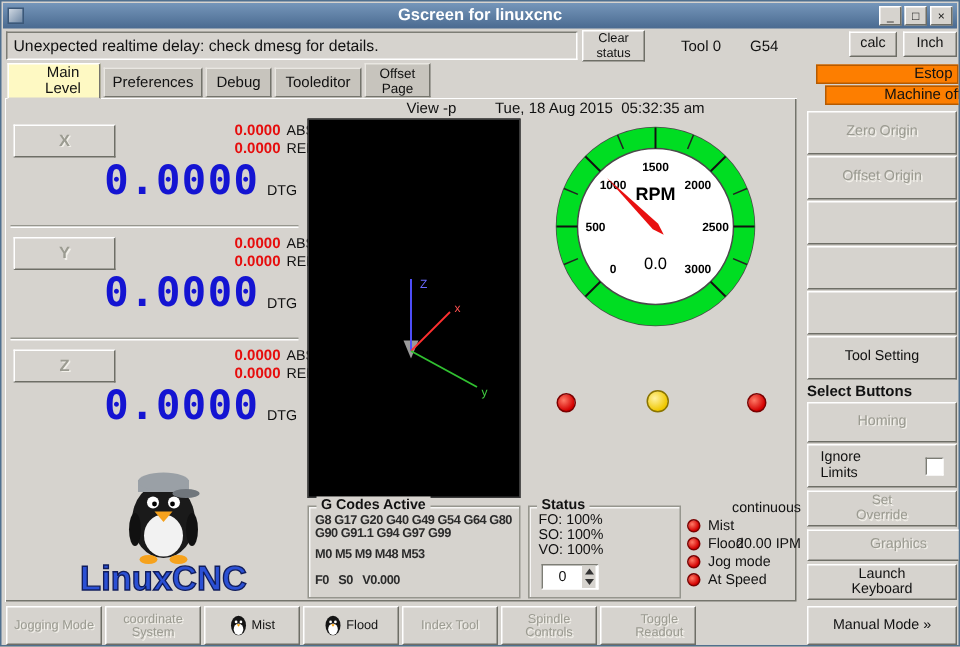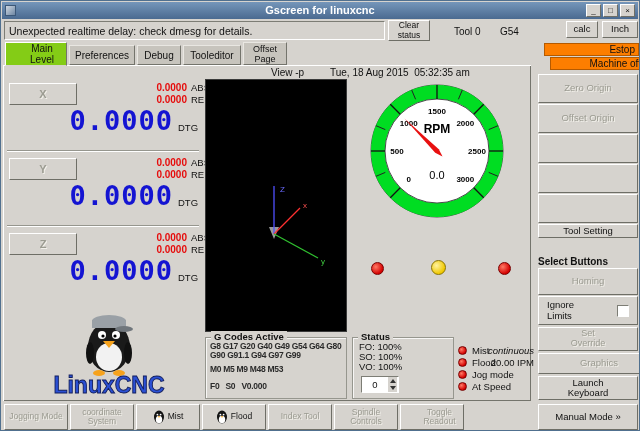--- a/index.html
+++ b/index.html
@@ -18,21 +18,21 @@
        font-size:9.5px;font-weight:bold;white-space:nowrap;}
   .titlebar{position:absolute;left:1px;top:1px;right:1px;height:17px;
        background:linear-gradient(180deg,#7596ba,#4a6a90);display:flex;align-items:center;}
   .title-text{position:absolute;left:0;right:0;text-align:center;color:#fff;
        font-size:11px;font-weight:bold;line-height:17px;}
   .winbtn{position:absolute;top:2px;width:15px;height:13px;background:#d6d3ce;
        border:1px solid;border-color:#fff #6e6e66 #6e6e66 #fff;font-size:8px;
        display:flex;align-items:center;justify-content:center;line-height:1;box-sizing:border-box;}
   .tab{position:absolute;display:flex;align-items:center;justify-content:center;
        font-size:10px;text-align:center;box-sizing:border-box;border:1px solid;}
-  .tab-active{background:#84cc16;border-color:#fff #74746c #d6d3ce #fff;z-index:3;padding-left:12px;}
+  .tab-active{background:#fef9c3;border-color:#fff #74746c #d6d3ce #fff;z-index:3;padding-left:12px;}
   .tab-idle{background:#c7c4bd;border-color:#e9e7e2 #74746c #74746c #e9e7e2;}
   .groove{position:absolute;height:0;border-top:1px solid #96968e;border-bottom:1px solid #fff;}
   .redval{position:absolute;width:70px;text-align:right;font-weight:bold;font-size:10px;color:#e60c0c;}
   .drolbl{position:absolute;font-size:9.5px;color:#111;}
   .bigdro{position:absolute;width:158px;text-align:right;font-family:"DejaVu Sans Mono",monospace;
        font-weight:bold;font-size:27px;color:#1414d2;letter-spacing:1px;line-height:1;}
   .led{position:absolute;border-radius:50%;box-sizing:border-box;}
   .led-red{background:radial-gradient(circle at 35% 35%,#ff7a66,#d40000 70%);border:1px solid #7a0000;}
   .led-yellow{background:radial-gradient(circle at 35% 35%,#fff2a0,#f0c800 70%);border:1px solid #8a7400;}
   .orangebar{position:absolute;background:#fd7e00;border:1px solid #b55a00;
@@ -197,21 +197,21 @@
       <span class="abs" style="left:0;top:2px;width:26px;text-align:center;font-size:9.5px;">0</span>
       <div class="abs" style="right:1px;top:0;width:9px;height:15px;background:#d6d3ce;display:flex;flex-direction:column;align-items:center;justify-content:space-evenly;">
         <div class="spin-arrow-up"></div>
         <div class="spin-arrow-down"></div>
       </div>
     </div>
   </div>
 
   <div class="led led-red" style="left:457px;top:345px;width:9px;height:9px;"></div>
   <span class="ind-row-label" style="left:471px;top:344px;">Mist</span>
-  <span class="ind-row-val" style="left:455px;top:344px;font-style:italic;">continuous</span>
+  <span class="ind-row-val" style="left:455px;top:332px;">continuous</span>
   <div class="led led-red" style="left:457px;top:357px;width:9px;height:9px;"></div>
   <span class="ind-row-label" style="left:471px;top:356px;">Flood</span>
   <span class="ind-row-val" style="left:455px;top:356px;">20.00 IPM</span>
   <div class="led led-red" style="left:457px;top:369px;width:9px;height:9px;"></div>
   <span class="ind-row-label" style="left:471px;top:368px;">Jog mode</span>
   <div class="led led-red" style="left:457px;top:381px;width:9px;height:9px;"></div>
   <span class="ind-row-label" style="left:471px;top:380px;">At Speed</span>
 
   <div class="orangebar" style="left:543px;top:42px;width:95px;height:13px;">
     <span>Estop</span>
@@ -222,21 +222,21 @@
 
   <div class="btn dis" style="left:537px;top:73px;width:100px;height:29px;">
     <span>Zero Origin</span>
   </div>
   <div class="btn dis" style="left:537px;top:103px;width:100px;height:29px;">
     <span>Offset Origin</span>
   </div>
   <div class="btn" style="left:537px;top:133px;width:100px;height:29px;"></div>
   <div class="btn" style="left:537px;top:163px;width:100px;height:29px;"></div>
   <div class="btn" style="left:537px;top:193px;width:100px;height:29px;"></div>
-  <div class="btn" style="left:537px;top:223px;width:100px;height:14px;">
+  <div class="btn" style="left:537px;top:223px;width:100px;height:29px;">
     <span>Tool Setting</span>
   </div>
 
   <span class="abs" style="left:537px;top:255px;font-size:10px;font-weight:bold;">Select Buttons</span>
 
   <div class="btn dis" style="left:537px;top:267px;width:100px;height:27px;">
     <span>Homing</span>
   </div>
   <div class="btn" style="left:537px;top:295px;width:100px;height:29px;justify-content:space-between;padding:0 8px;">
     <span style="width:44px;text-align:left;">Ignore Limits</span>

